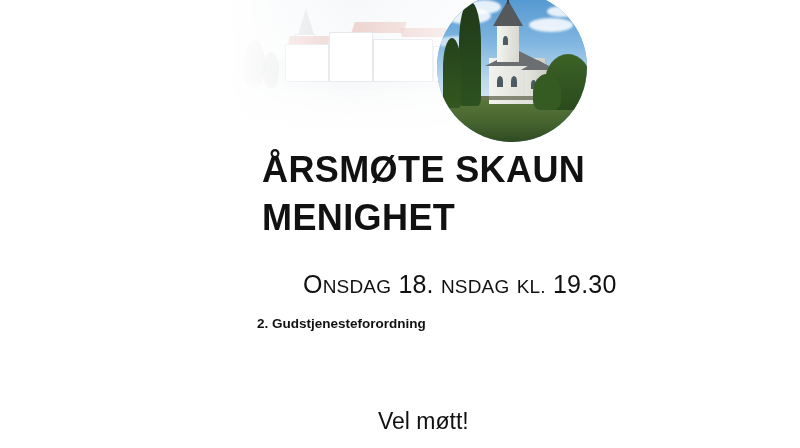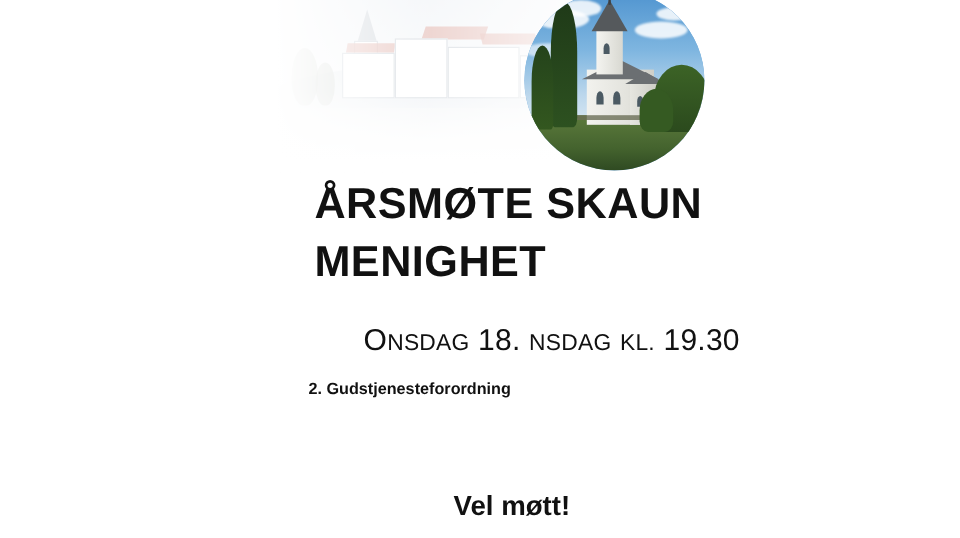--- a/index.html
+++ b/index.html
@@ -276,21 +276,21 @@
     line-height: 1.45;
   }
   .agenda .item {
     white-space: pre-line;
   }
   .closing {
     position: absolute;
     left: 378px;
     top: 408px;
     font-size: 23px;
-    font-weight: bold;
+    font-weight: normal;
     color: #111111;
   }
 </style>
 </head>
 <body>
 
 <div class="poster">
 
   <div class="bg-illustration">
     <div class="bg-sky"></div>

